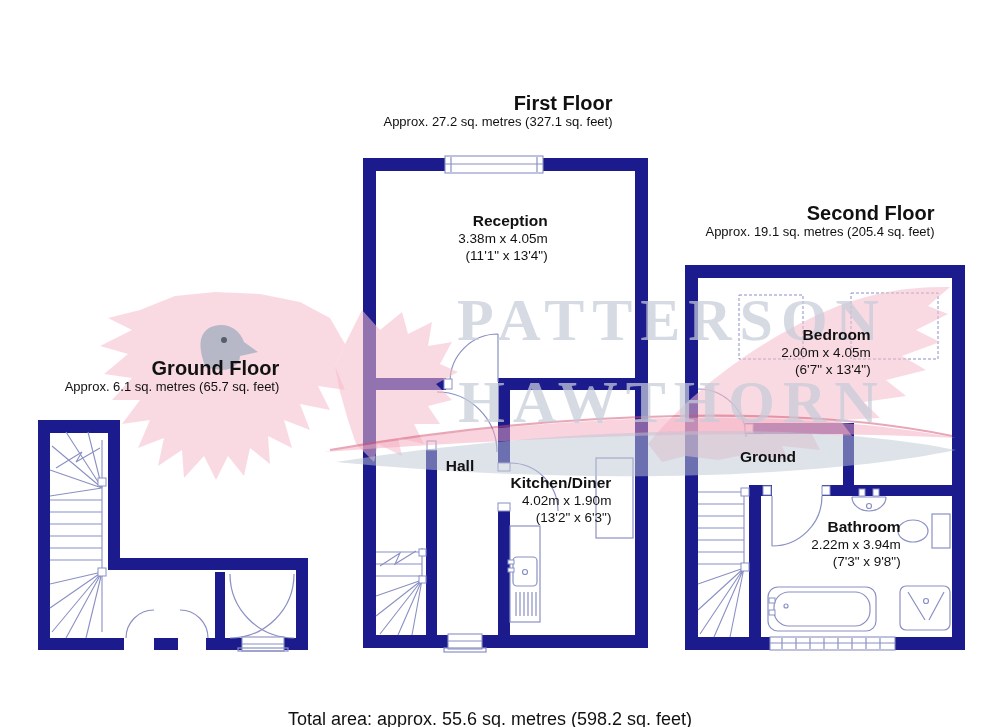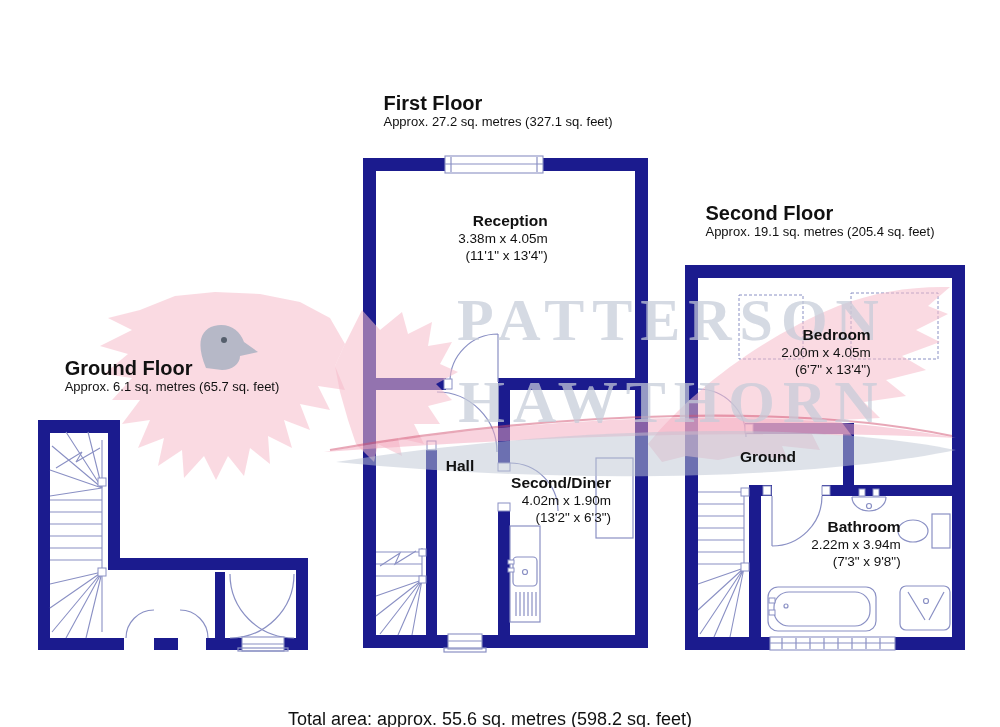--- a/index.html
+++ b/index.html
@@ -13,21 +13,21 @@
   .stair{fill:none;stroke:var(--fixture-line,#8a90c4);stroke-width:1.1;}
   .dash{fill:none;stroke:var(--fixture-line,#8a90c4);stroke-width:1;stroke-dasharray:3 2;}
   .wm-pink{fill:var(--watermark-pink,#f6bccb);opacity:.55;}
   .wm-pink2{fill:#f3a8bd;opacity:.5;}
   .wm-grey{fill:#bdc5d4;opacity:.5;}
   .wm-head{fill:#a9b2c2;opacity:.85;}
   .wm-eye{fill:#4a5462;opacity:.9;}
   .wm-red{fill:none;stroke:#d14f70;stroke-width:2.2;opacity:.5;}
   .wm-text{fill:var(--watermark-grey,#c6ccd9);opacity:.72;font-family:"Liberation Serif",serif;
            font-weight:bold;font-size:60px;letter-spacing:8px;}
-  .floor-head{position:absolute;transform:translateX(-50%);text-align:left;white-space:nowrap;}
+  .floor-head{position:absolute;transform:translateX(-50%);text-align:right;white-space:nowrap;}
   .fl-title{font-size:20px;font-weight:bold;line-height:22px;}
   .fl-sub{font-size:13px;line-height:15px;}
   .room-label{position:absolute;transform:translate(-50%,-50%);text-align:right;line-height:17.5px;
               font-size:13.5px;white-space:nowrap;}
   .room-name{font-size:15.5px;font-weight:bold;}
   .wrap-label{white-space:normal;width:106px;font-size:16px;font-weight:bold;line-height:22.5px;}
   #total-area{position:absolute;left:490px;top:711px;transform:translate(-50%,-50%);
               font-size:18px;white-space:nowrap;margin-top:8px;}
 </style>
 </head>
@@ -217,21 +217,21 @@
 
   <div class="room-label" style="left:503px;top:238px">
     <div class="room-name">Reception</div>
     <div>3.38m x 4.05m</div>
     <div>(11'1" x 13'4")</div>
   </div>
   <div class="room-label" style="left:460px;top:466px">
     <div class="room-name">Hall</div>
   </div>
   <div class="room-label" style="left:561px;top:500px">
-    <div class="room-name">Second/Diner</div>
+    <div class="room-name">Kitchen/Diner</div>
     <div>4.02m x 1.90m</div>
     <div>(13'2" x 6'3")</div>
   </div>
   <div class="room-label" style="left:826px;top:352px">
     <div class="room-name">Bedroom</div>
     <div>2.00m x 4.05m</div>
     <div>(6'7" x 13'4")</div>
   </div>
   <div class="room-label" style="left:768px;top:457px">
     <div class="room-name">Ground</div>

